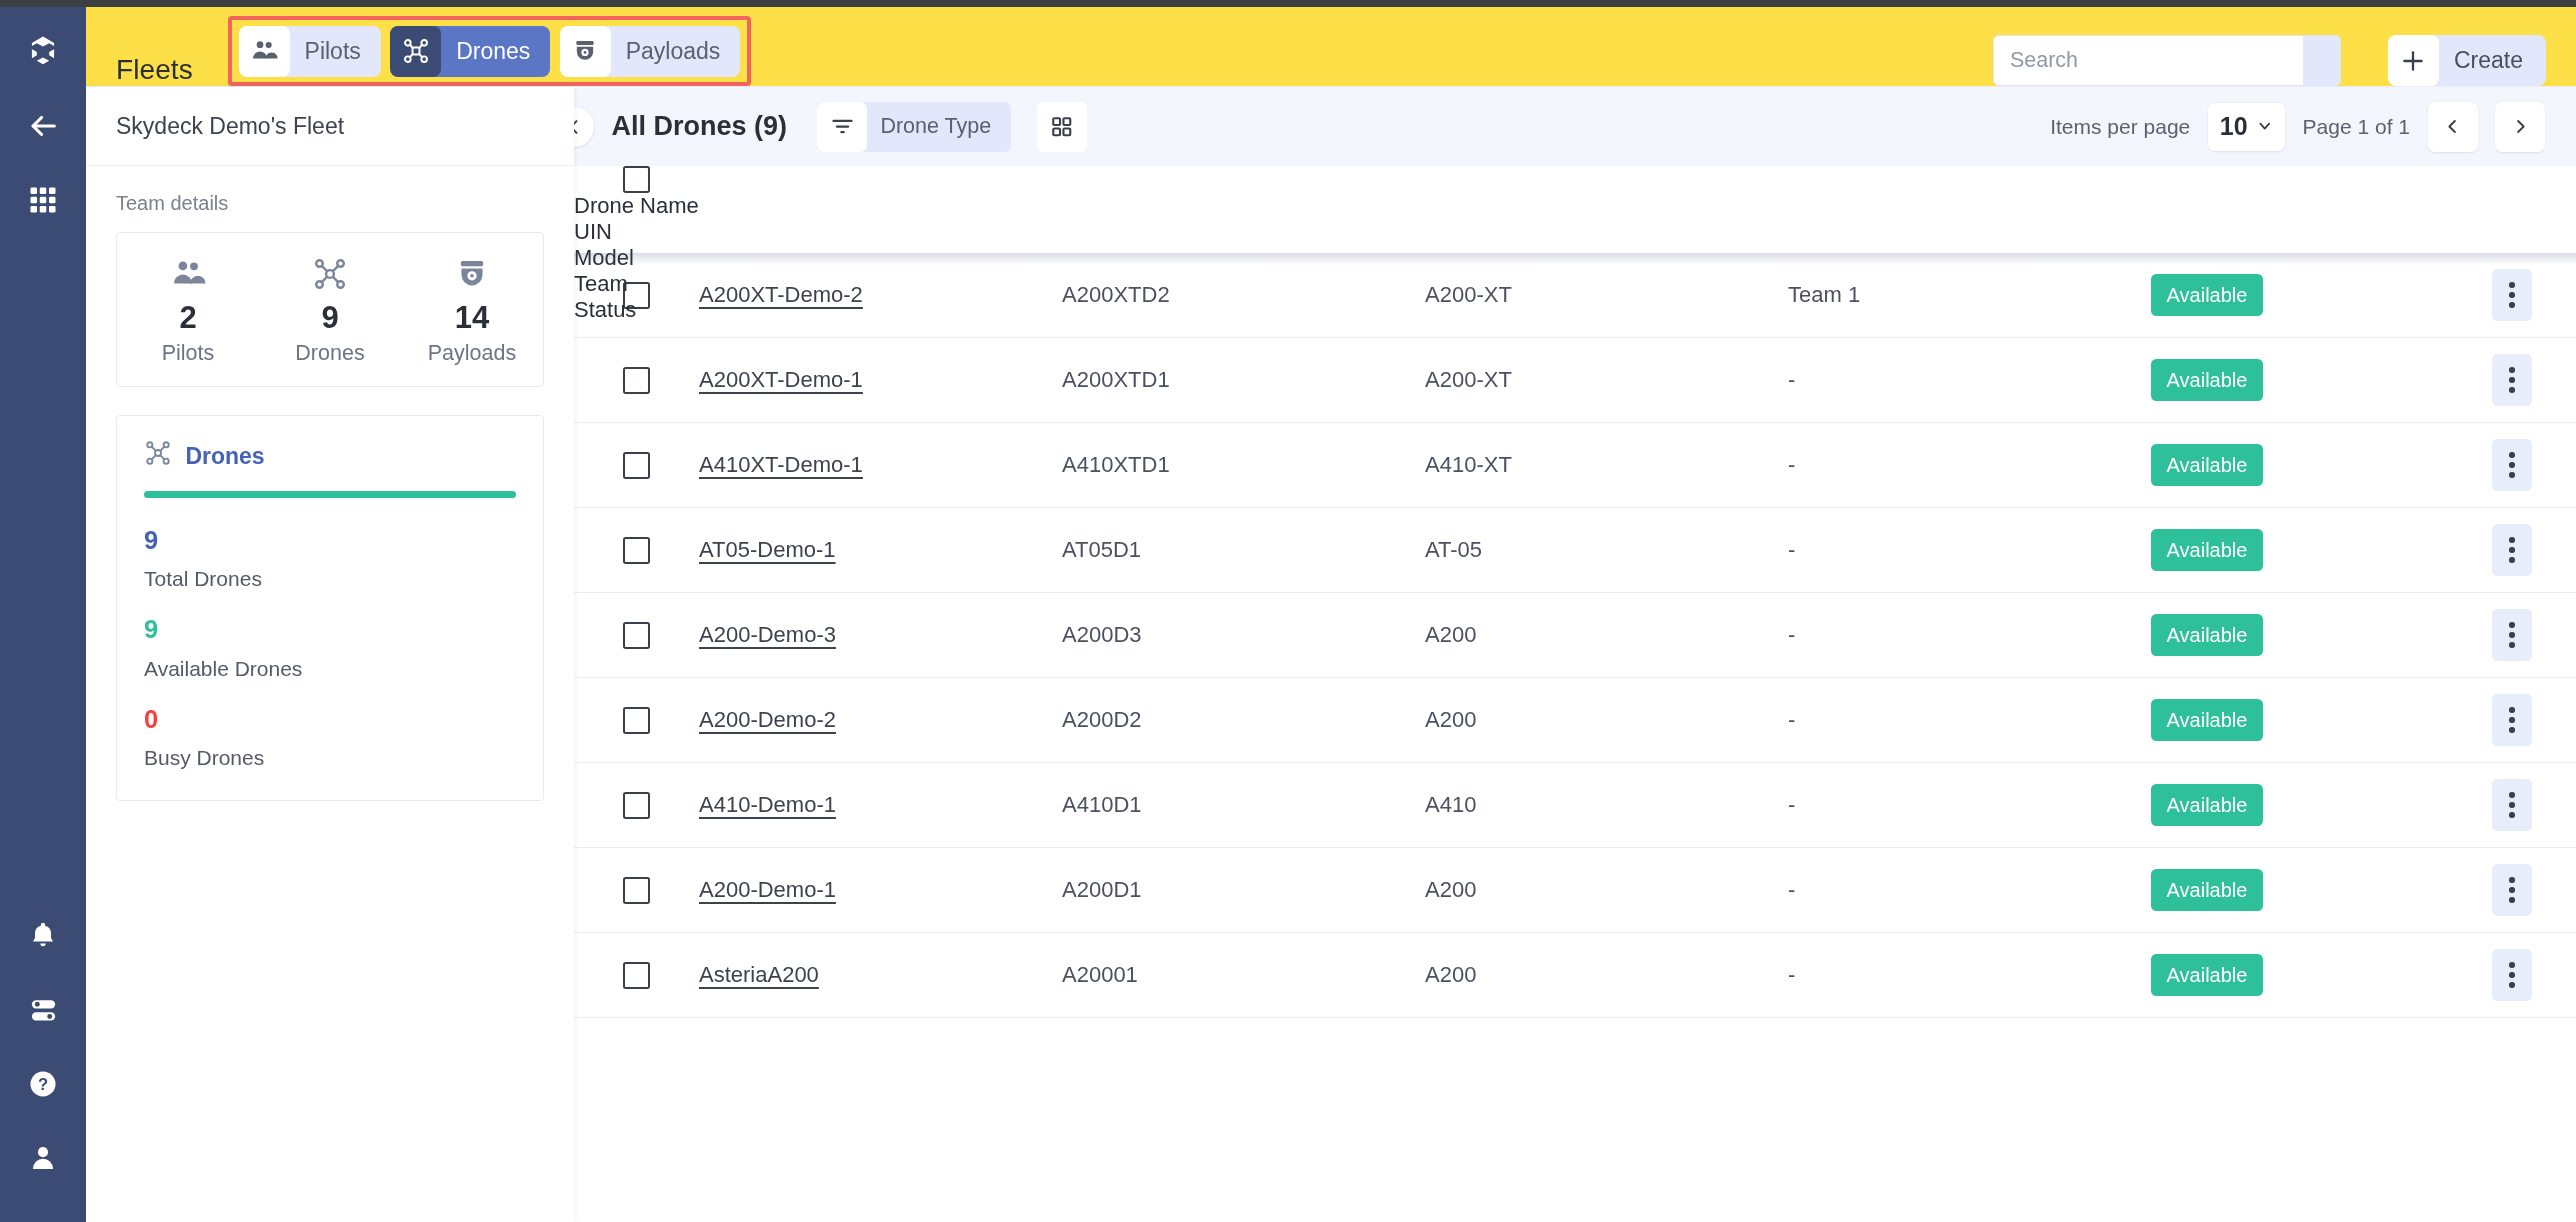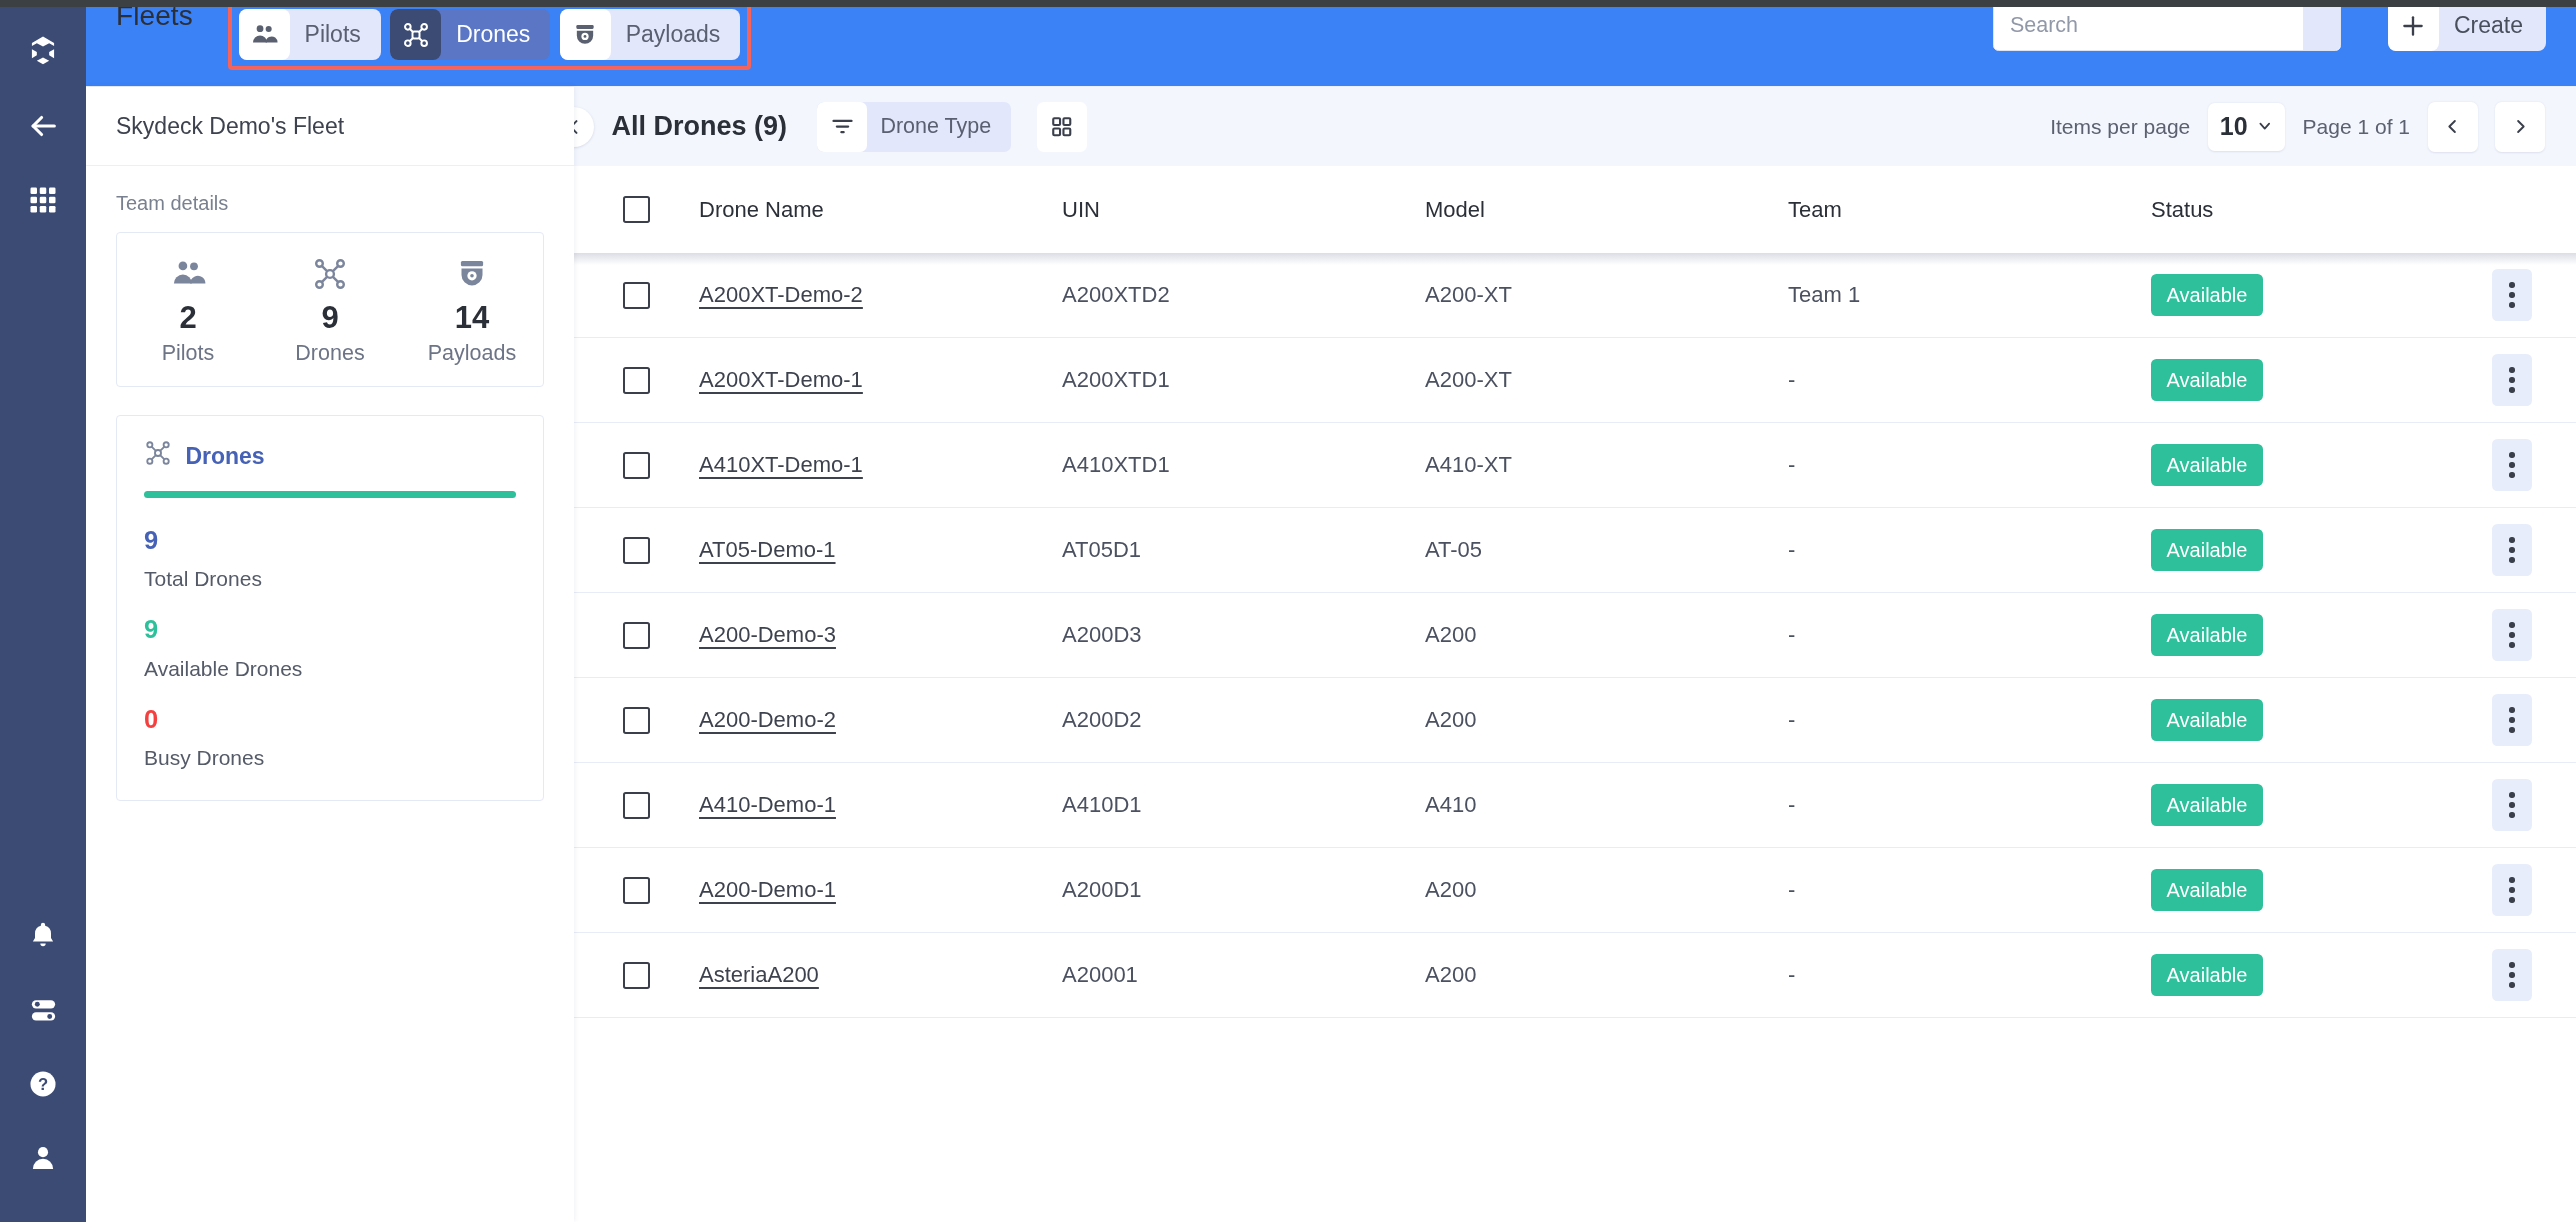--- a/index.html
+++ b/index.html
@@ -31,22 +31,22 @@
     cursor: pointer;
   }
   .rail-icon svg { display: block; }
   .rail-spacer { flex: 1; }
 
   
   .main { flex: 1; height: 1222px; display: flex; flex-direction: column; position: relative; }
 
   
   .header {
-    height: 87px; min-height: 87px; background: #3b82f6;
-    display: flex; align-items: flex-start;
+    height: 87px; min-height: 87px; background: #fde047;
+    display: flex; align-items: flex-end;
     padding: 0 30px 0 30px; position: relative;
     border-bottom: 0.7px solid #eceff7;
   }
   .page-title {
     font-size: 28px; color: #2b2f38; font-weight: 400;
     letter-spacing: 0.1px; white-space: nowrap;
   }
   .tab-group-wrap {
     margin-left: 35px;
     border: 4px solid #f4635c;
@@ -179,22 +179,22 @@
   .ipp .v { font-size: 25px; color: #2b2f38; font-weight: 700; }
   .pgbtn {
     width: 50px; height: 50px; border-radius: 6.7px; background: #ffffff;
     display: flex; align-items: center; justify-content: center; cursor: pointer;
     box-shadow: 0 0.7px 2px rgba(60,70,110,.12);
   }
 
   
   .tbl { flex: 1; display: flex; flex-direction: column; overflow: hidden; }
   .thead {
-    height: 87px; min-height: 87px; display: flex; align-items: center;
-    background: #ffffff; position: relative;
+    height: 87px; min-height: 87px; display: flex; align-items: flex-start;
+    background: #ffffff; position: relative; flex-direction: column;
   }
   .thead::after{
     content:""; position:absolute; left:0; right:0; bottom:-12px; height:12px;
     background: linear-gradient(to bottom, rgba(60,70,110,.18), rgba(60,70,110,0));
     pointer-events:none;
   }
   .trow {
     height: 85px; min-height: 85px; display: flex; align-items: center;
     background: #ffffff; border-bottom: 0.7px solid #e8ecf8;
   }

